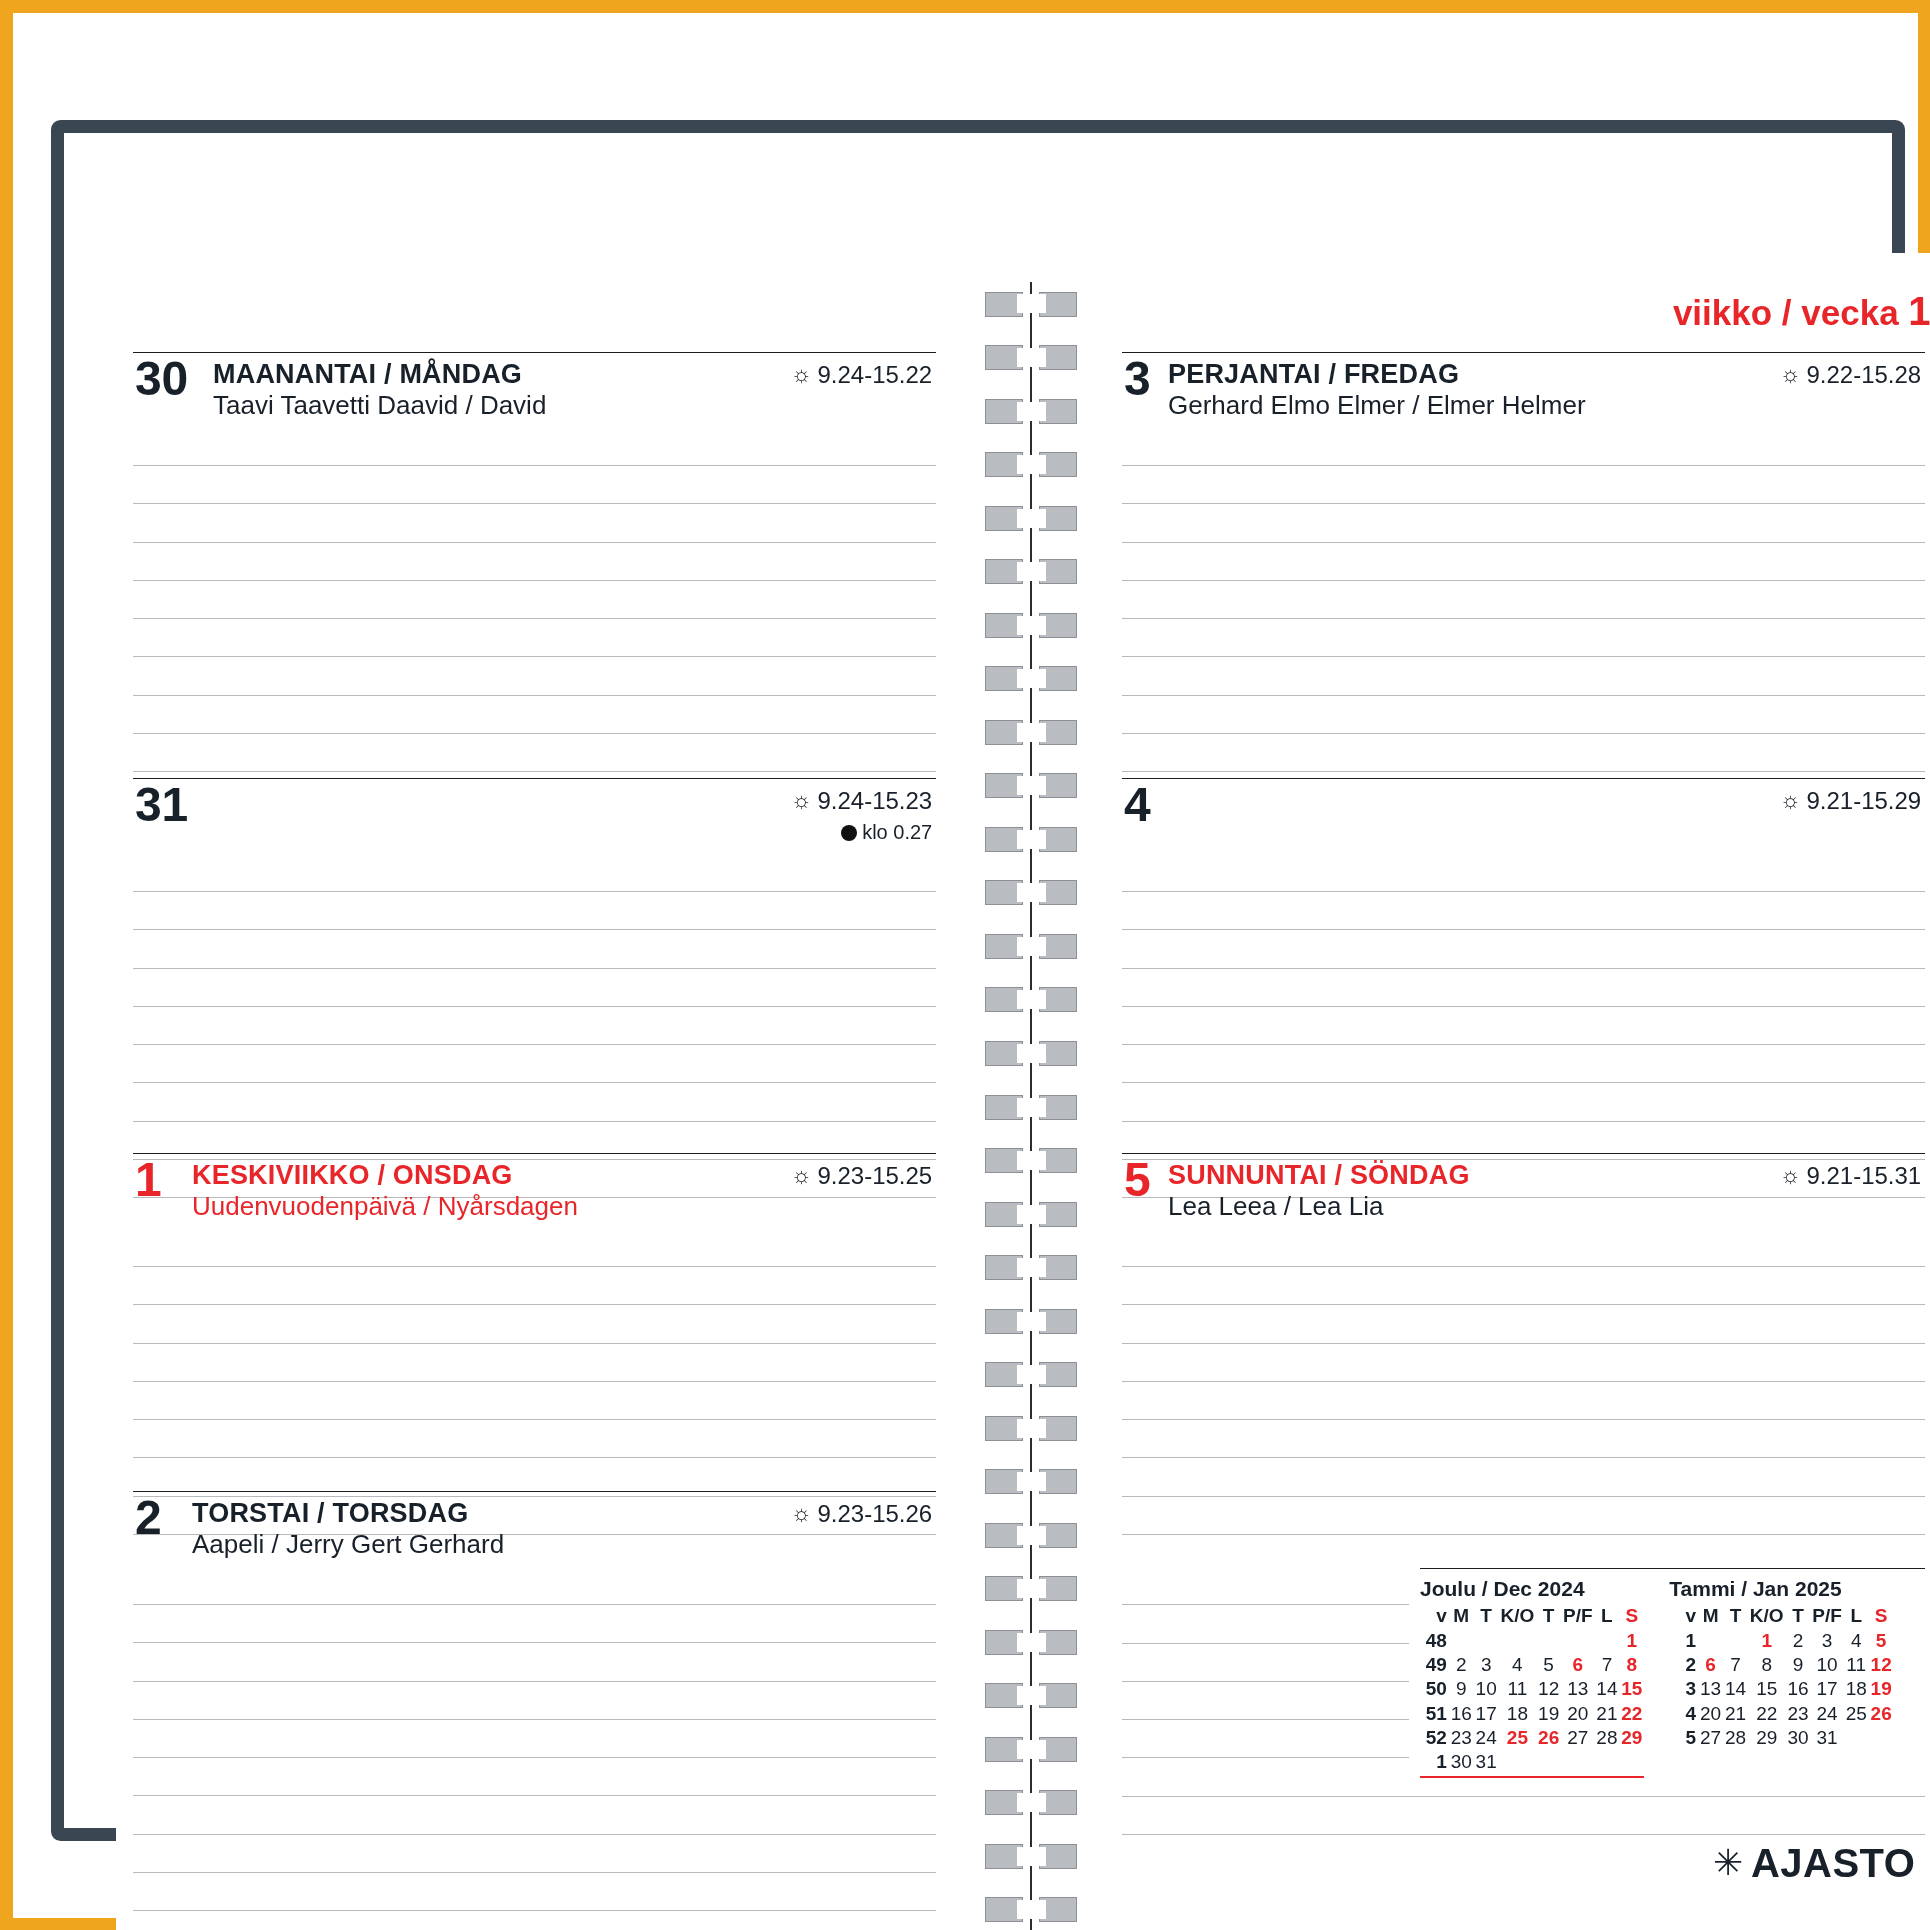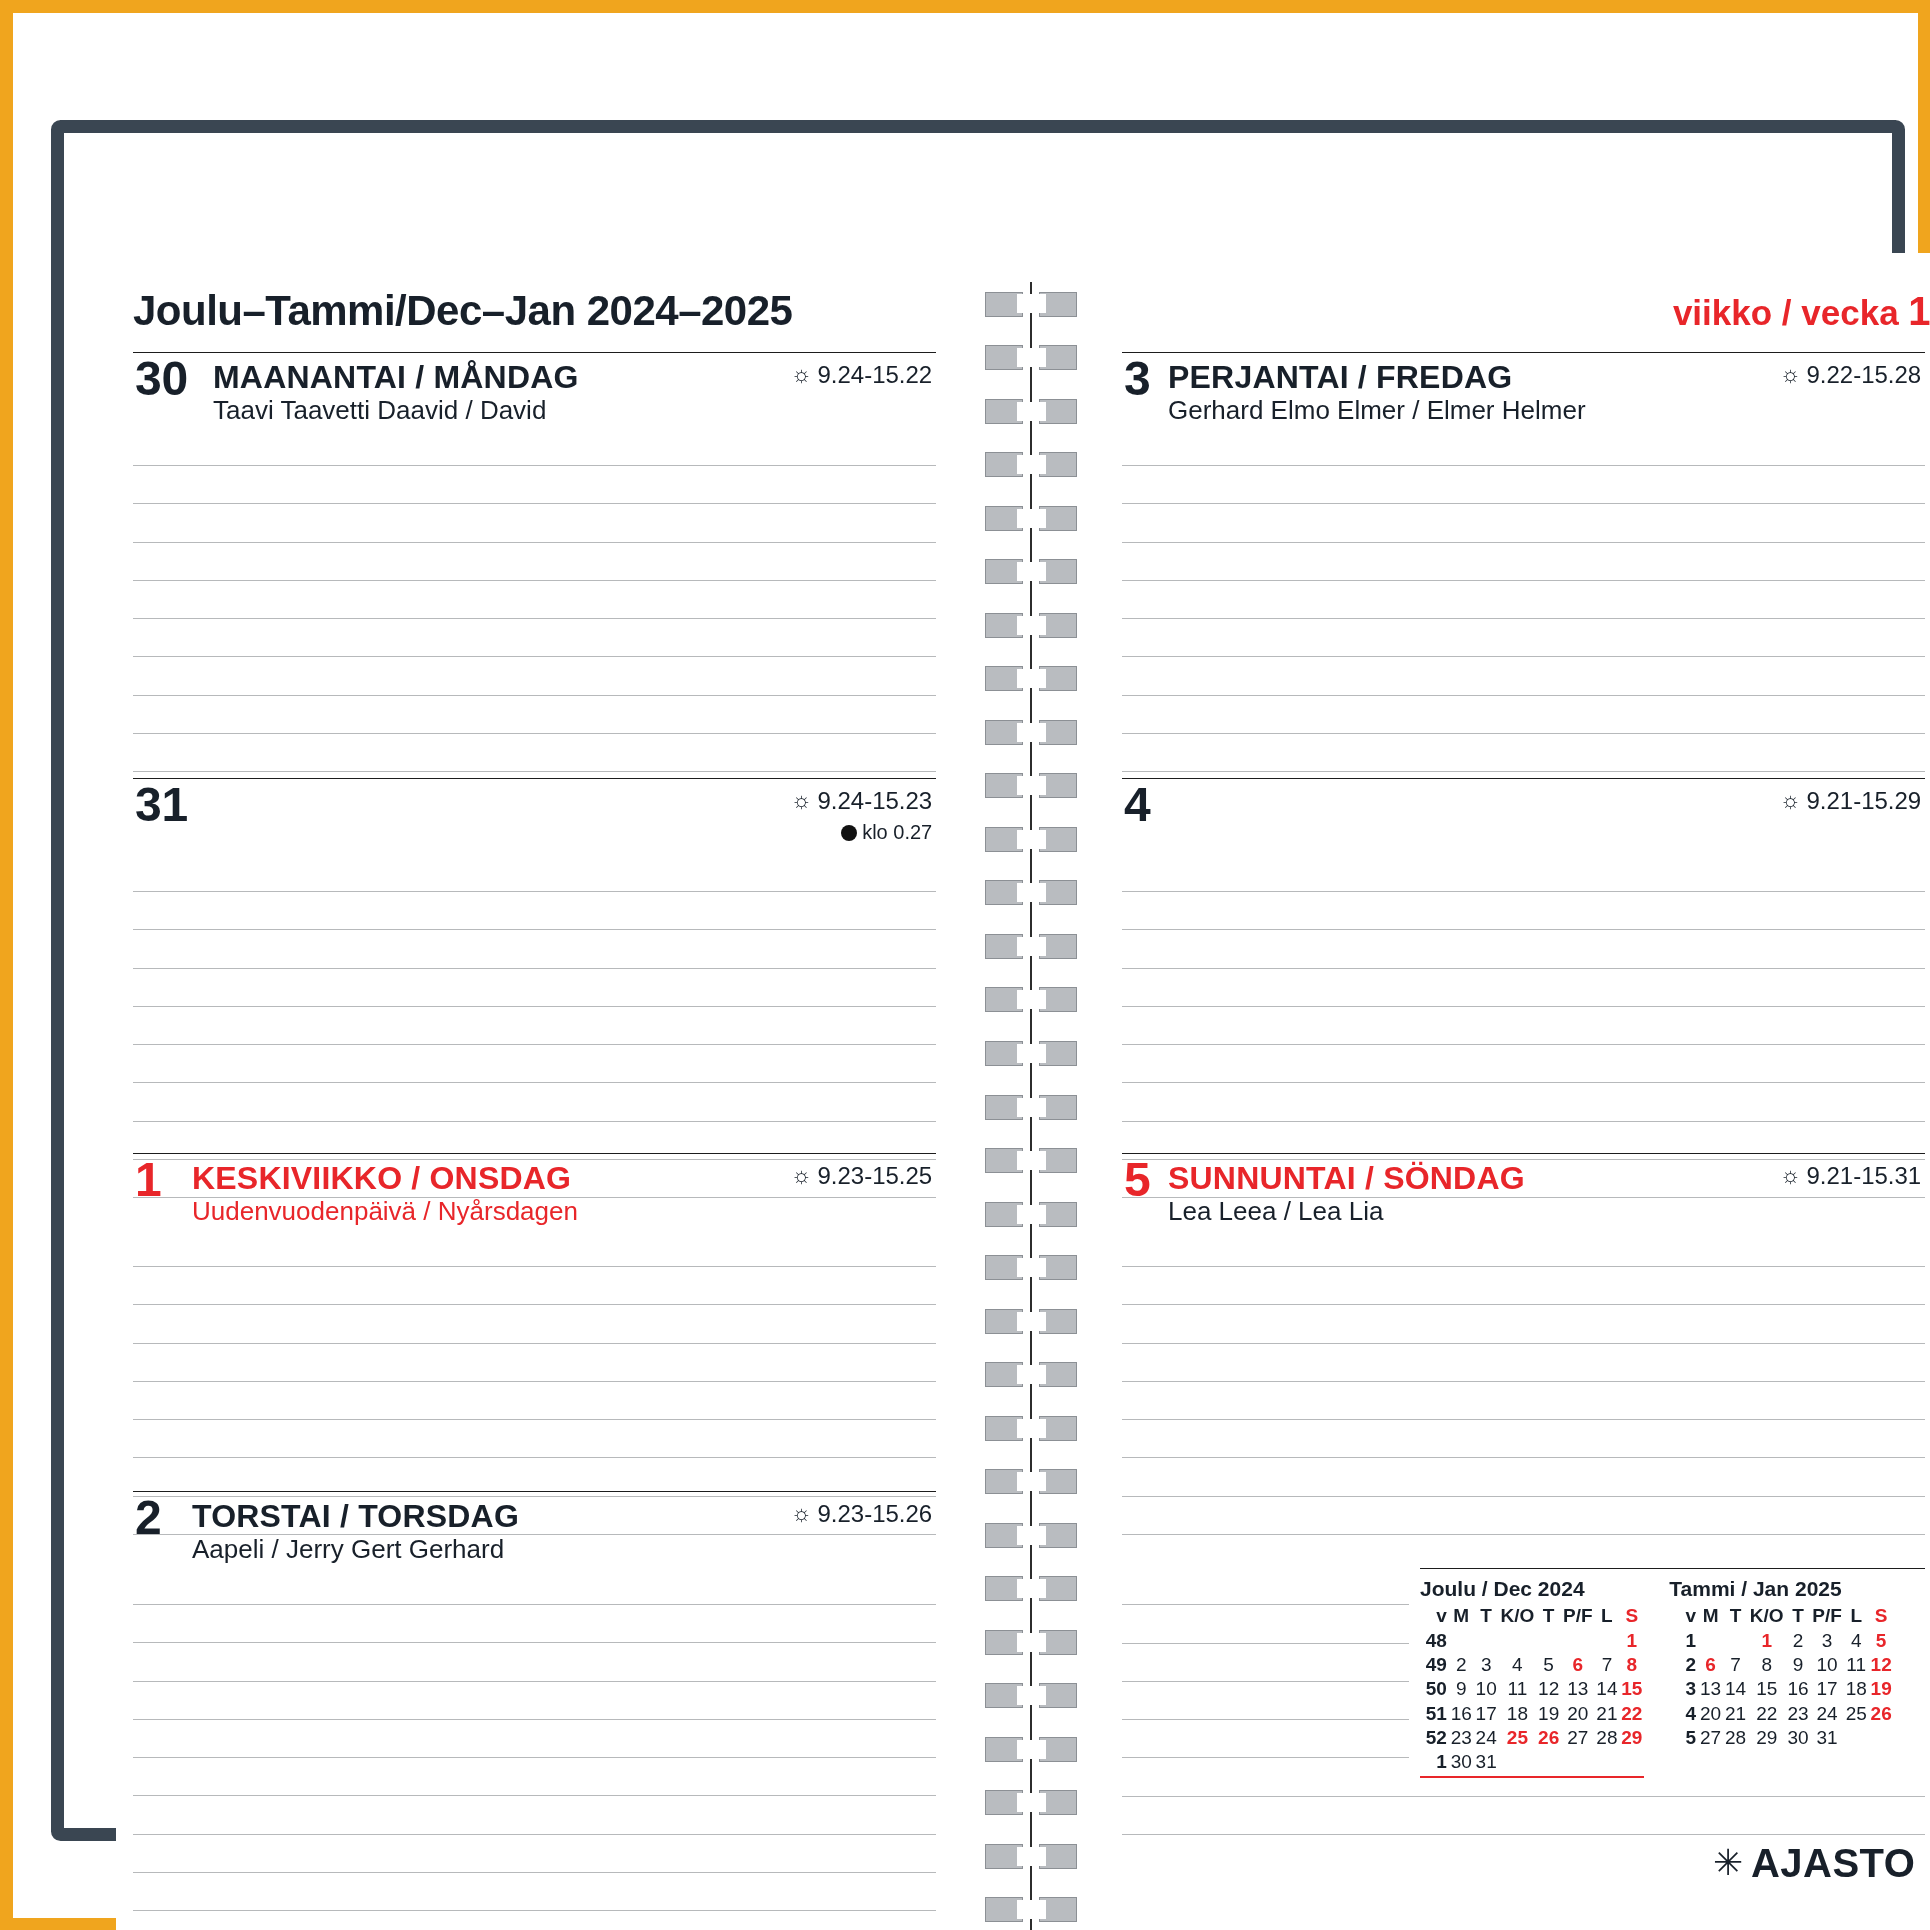--- a/index.html
+++ b/index.html
@@ -132,21 +132,21 @@
     font-weight: bold;
     color: #18202a;
     line-height: 1;
   }
   .day-num.red { color: #e8262a; }
   .day-names {
     position: absolute;
     top: 5.7px;
   }
   .dow {
-    font-size: 32px;
+    font-size: 27px;
     font-weight: bold;
     color: #18202a;
     letter-spacing: 0.2px;
     line-height: 1.15;
     white-space: nowrap;
   }
   .dow.red { color: #e8262a; }
   .names {
     font-size: 26px;
     color: #18202a;
@@ -266,21 +266,20 @@
     color: #18202a;
   }
 </style>
 </head>
 <body>
 
 <div class="frame">
   <div class="cover">
     <div class="page">
 
-      <div class="doc-title">Joulu–Tammi/Dec–Jan 2024–2025</div>
       <div class="week-label">
         <span>viikko / vecka</span>
         <span class="num">1</span>
       </div>
 
       <div class="col col-left">
 
         <div class="day" style="top:0px;">
           <div class="day-head">
             <div class="day-num">30</div>

